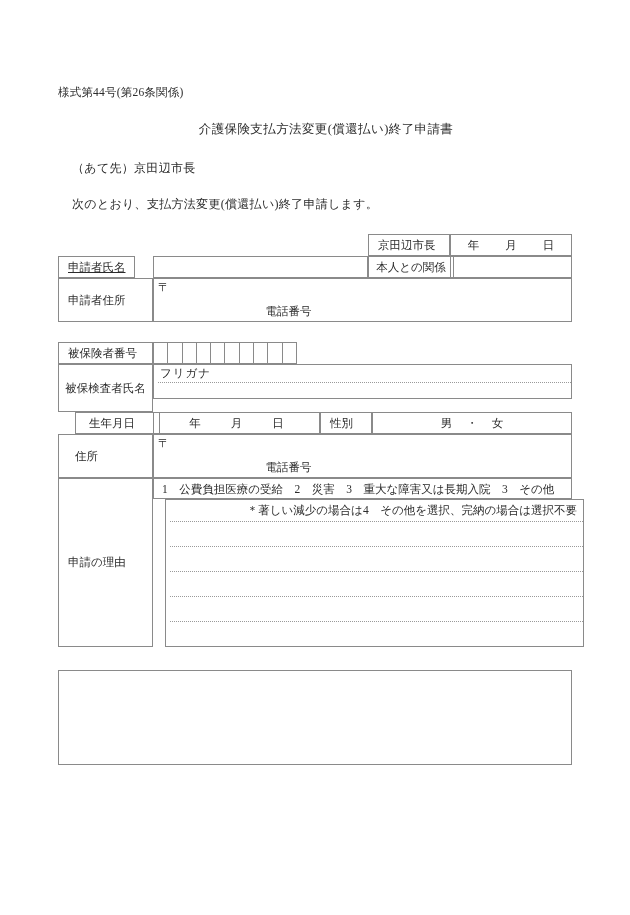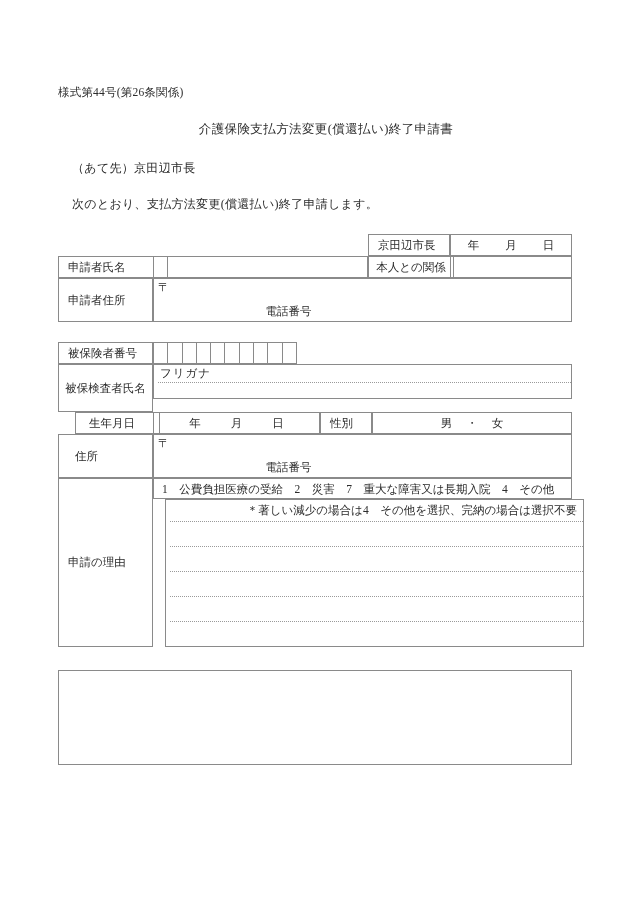--- a/index.html
+++ b/index.html
@@ -214,21 +214,21 @@
       <span class="lbl spread">京田辺市長</span>
     </div>
     <div class="cell" style="left:392px; top:0; width:122px; height:22px;">
       <span class="date-val tight">
         <span>年</span>
         <span>月</span>
         <span>日</span>
       </span>
     </div>
 
-    <div class="cell" style="left:0; top:22px; width:110px; height:22px;">
+    <div class="cell" style="left:0; top:22px; width:77px; height:22px;text-decoration:underline;">
       <span class="lbl spread">申請者氏名</span>
     </div>
     <div class="cell" style="left:95px; top:22px; width:215px; height:22px;">
       <span class="val-center"></span>
     </div>
     <div class="cell" style="left:310px; top:22px; width:86px; height:22px;">
       <span class="lbl">本人との関係</span>
     </div>
     <div class="cell" style="left:392px; top:22px; width:122px; height:22px;">
       <span class="val-center"></span>
@@ -296,21 +296,21 @@
     <div class="cell" style="left:95px; top:92px; width:419px; height:44px;">
       <span class="postal">〒</span>
       <span class="tel">電話番号</span>
     </div>
 
     <div class="cell" style="left:0; top:136px; width:95px; height:169px;">
       <span class="lbl spread">申請の理由</span>
     </div>
 
     <div class="cell" style="left:95px; top:136px; width:419px; height:21px;">
-      <span class="reason-line1">1　公費負担医療の受給　2　災害　7　重大な障害又は長期入院　4　その他</span>
+      <span class="reason-line1">1　公費負担医療の受給　2　災害　3　重大な障害又は長期入院　3　その他</span>
     </div>
 
     <div class="cell" style="left:95px; top:157px; width:419px; height:148px;margin-left:12px;">
       <span class="reason-line2">＊著しい減少の場合は4　その他を選択、完納の場合は選択不要</span>
       <span class="dotrule" style="left:4px; right:0; top:21px;"></span>
       <span class="dotrule" style="left:4px; right:0; top:46px;"></span>
       <span class="dotrule" style="left:4px; right:0; top:71px;"></span>
       <span class="dotrule" style="left:4px; right:0; top:96px;"></span>
       <span class="dotrule" style="left:4px; right:0; top:121px;"></span>
     </div>

